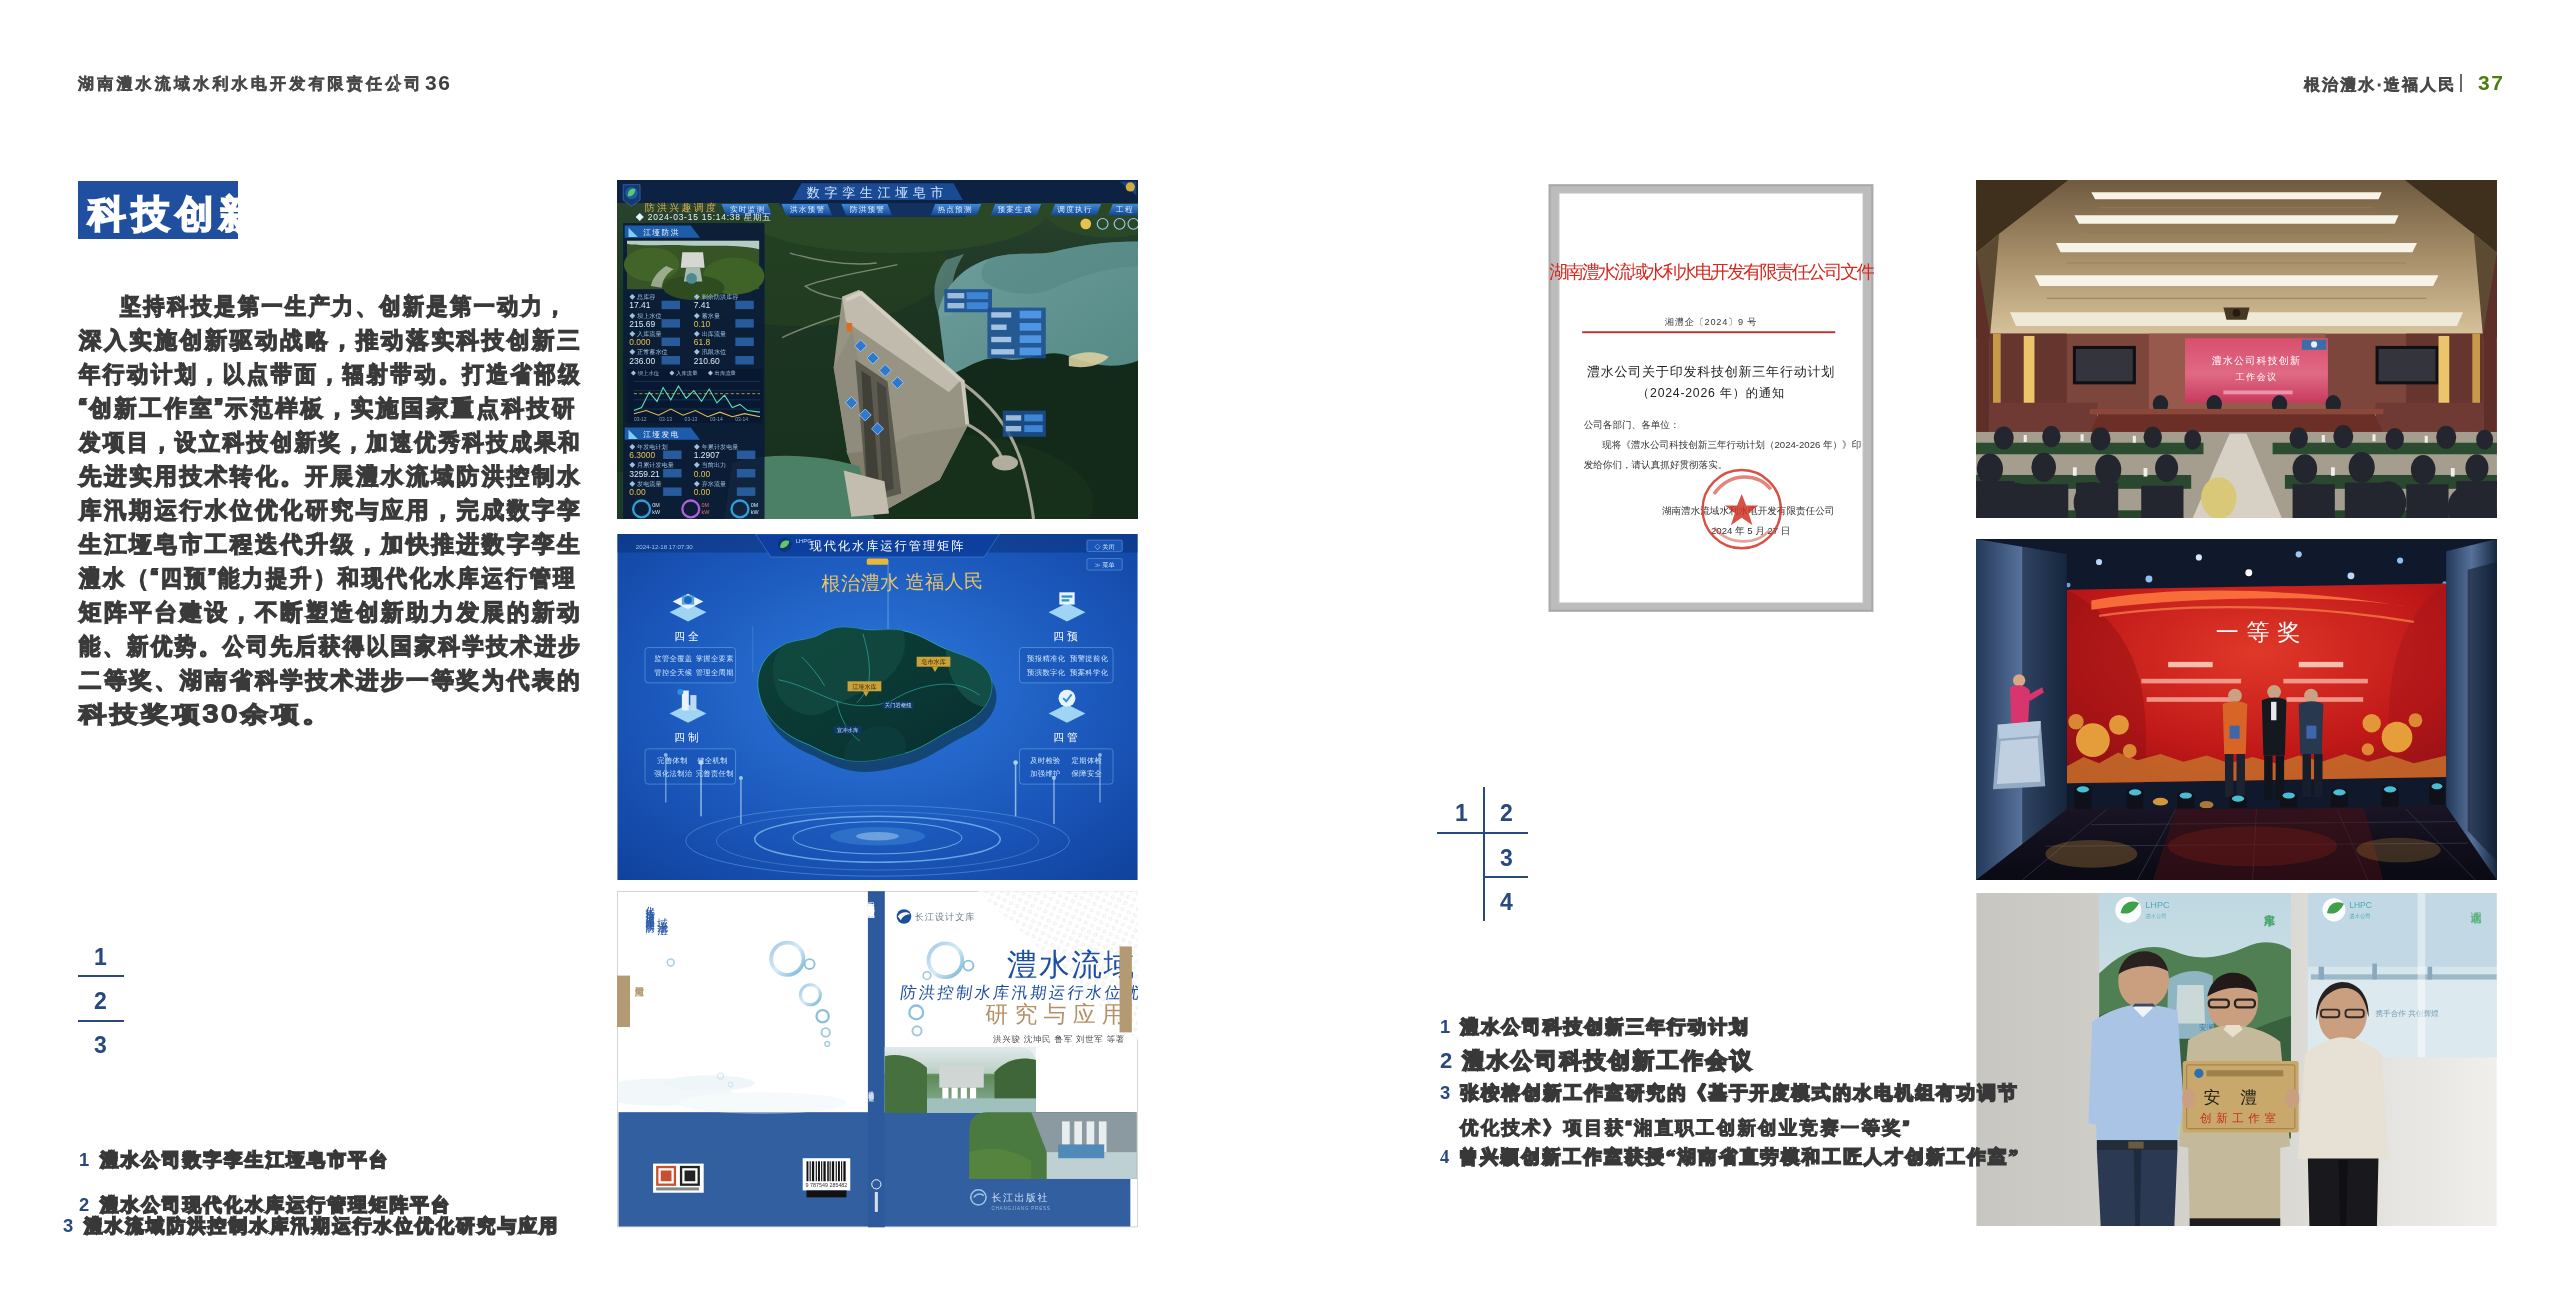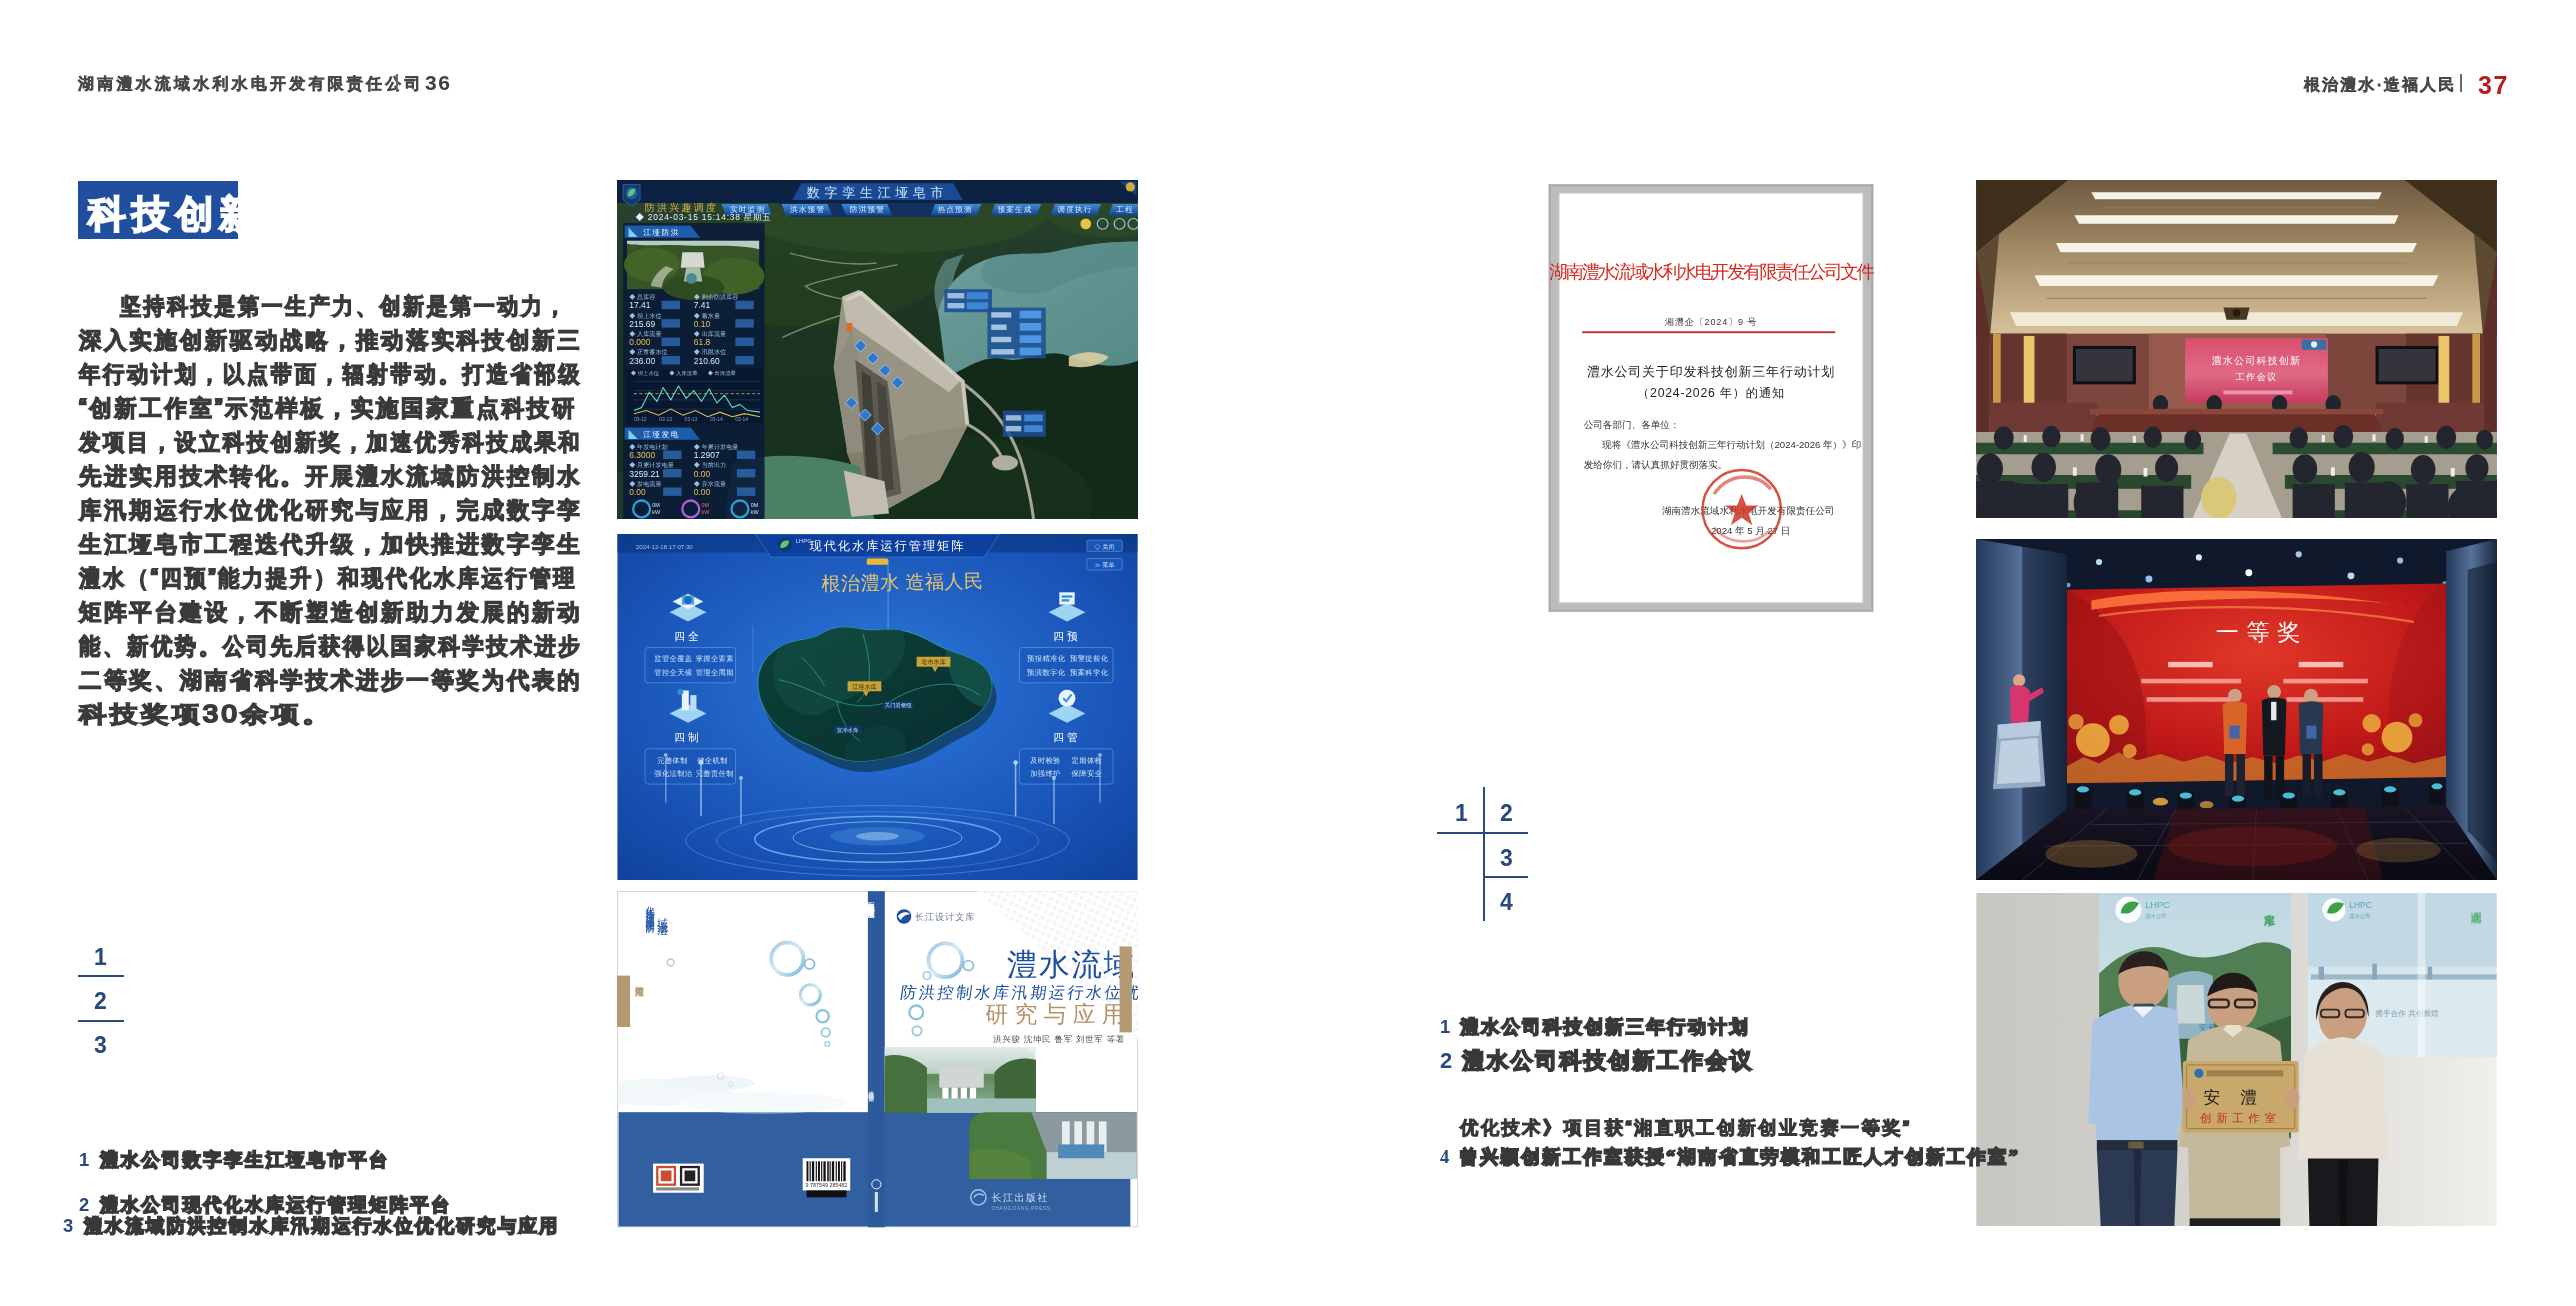--- a/index.html
+++ b/index.html
@@ -15,21 +15,21 @@
 <div class="abs cjk" style="left:78px;top:74px;font-size:16px;letter-spacing:3.2px;color:#474747;-webkit-text-stroke:1.2px #474747;">湖南澧水流域水利水电开发有限责任公司</div>
 
 <div class="abs" style="left:396px;top:74px;width:2.3px;height:18.4px;background:#6a6a6a;"></div>
 
 <div class="abs" style="left:425px;top:71px;font-size:21px;font-weight:bold;color:#3f3f3f;letter-spacing:1.5px;">36</div>
 
 <div class="abs cjk" style="left:2304px;top:75px;font-size:16px;letter-spacing:2.1px;color:#474747;-webkit-text-stroke:1.2px #474747;">根治澧水·造福人民</div>
 
 <div class="abs" style="left:2460px;top:74px;width:2.3px;height:18.4px;background:#6a6a6a;"></div>
 
-<div class="abs" style="left:2478px;top:71px;font-size:25px;font-weight:bold;color:#b91c1c;letter-spacing:1.5px;">37</div>
+<div class="abs" style="left:2478px;top:71px;font-size:21px;font-weight:bold;color:#4d7c0f;letter-spacing:1.5px;">37</div>
 
 <div class="abs" style="left:78px;top:181px;width:160px;height:58px;background:#1f4f9e;"></div>
 
 <div class="abs cjk" style="left:88px;top:189px;font-size:38px;color:#ffffff;letter-spacing:5.7px;-webkit-text-stroke:2.8px #ffffff;">科技创新</div>
 
 <div class="abs" style="left:79px;top:289px;font-size:23px;color:#3a3a3a;letter-spacing:2.8px;-webkit-text-stroke:2.1px #3a3a3a;line-height:34px;">
 <div class="cjk" style="padding-left:41px;transform:scaleX(0.914);transform-origin:41px center;">坚持科技是第一生产力、创新是第一动力，</div>
 <div class="cjk" style="transform:scaleX(0.9756);transform-origin:left center;">深入实施创新驱动战略，推动落实科技创新三</div>
 <div class="cjk" style="transform:scaleX(0.929);transform-origin:left center;">年行动计划，以点带面，辐射带动。打造省部级</div>
 <div class="cjk" style="transform:scaleX(0.9745);transform-origin:left center;">“创新工作室”示范样板，实施国家重点科技研</div>
@@ -1071,19 +1071,20 @@
 <div class="abs" style="left:1500px;top:845px;font-size:23px;font-weight:bold;color:#27497e;">3</div>
 
 <div class="abs" style="left:1484px;top:876px;width:44px;height:1.5px;background:#27497e;"></div>
 
 <div class="abs" style="left:1500px;top:889px;font-size:23px;font-weight:bold;color:#27497e;">4</div>
 
 <div class="abs" style="left:1440px;top:1014px;font-size:18.4px;color:#27497e;font-weight:bold;">1<span class="cjk" style="color:#383838;letter-spacing:2.3px;-webkit-text-stroke:1.7px #383838;padding-left:10px;">澧水公司科技创新三年行动计划</span></div>
 
 <div class="abs" style="left:1440px;top:1046px;font-size:22px;color:#27497e;font-weight:bold;">2<span class="cjk" style="color:#383838;letter-spacing:2.3px;-webkit-text-stroke:1.7px #383838;padding-left:10px;">澧水公司科技创新工作会议</span></div>
 
+<div class="abs" style="left:1440px;top:1080px;font-size:18.4px;color:#27497e;font-weight:bold;">3<span class="cjk" style="color:#383838;letter-spacing:2.3px;-webkit-text-stroke:1.7px #383838;padding-left:10px;">张桉榕创新工作室研究的《基于开度模式的水电机组有功调节</span></div>
 
 <div class="abs" style="left:1460px;top:1115px;font-size:18.4px;"><span class="cjk" style="color:#383838;letter-spacing:2.3px;-webkit-text-stroke:1.7px #383838;">优化技术》项目获“湘直职工创新创业竞赛一等奖”</span></div>
 
 <div class="abs" style="left:1440px;top:1144px;font-size:18.4px;color:#27497e;font-weight:bold;font-family:Liberation Serif, serif;">4<span class="cjk" style="color:#383838;letter-spacing:2.3px;-webkit-text-stroke:1.7px #383838;padding-left:10px;">曾兴颖创新工作室获授“湖南省直劳模和工匠人才创新工作室”</span></div>
 
 </div>
 
 
 </body></html>

